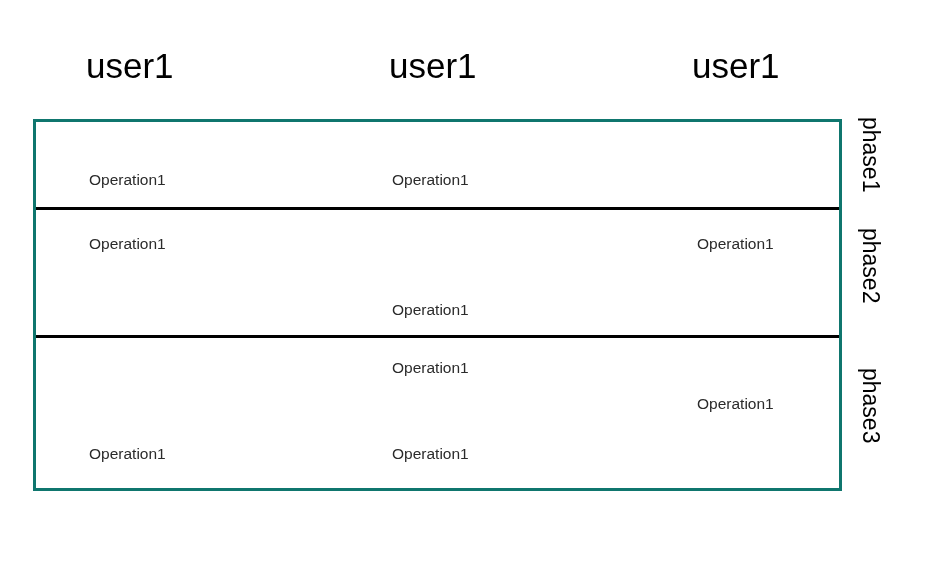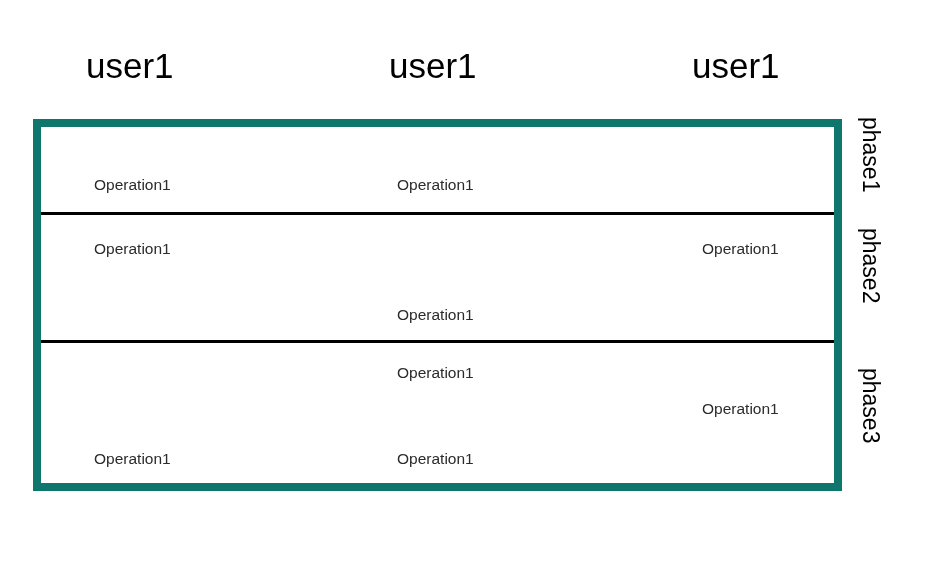--- a/index.html
+++ b/index.html
@@ -37,21 +37,21 @@
   }
 
   
   #phase-grid {
     position: absolute;
     left: 33px;
     top: 119px;
     width: 809px;
     height: 372px;
     box-sizing: border-box;
-    border: 8px solid #0f766e;
+    border: 3px solid #0f766e;
     background: #ffffff;
   }
 
   .phase-row {
     position: absolute;
     left: 0;
     right: 0;
     box-sizing: border-box;
   }
   .phase-row.divided {

